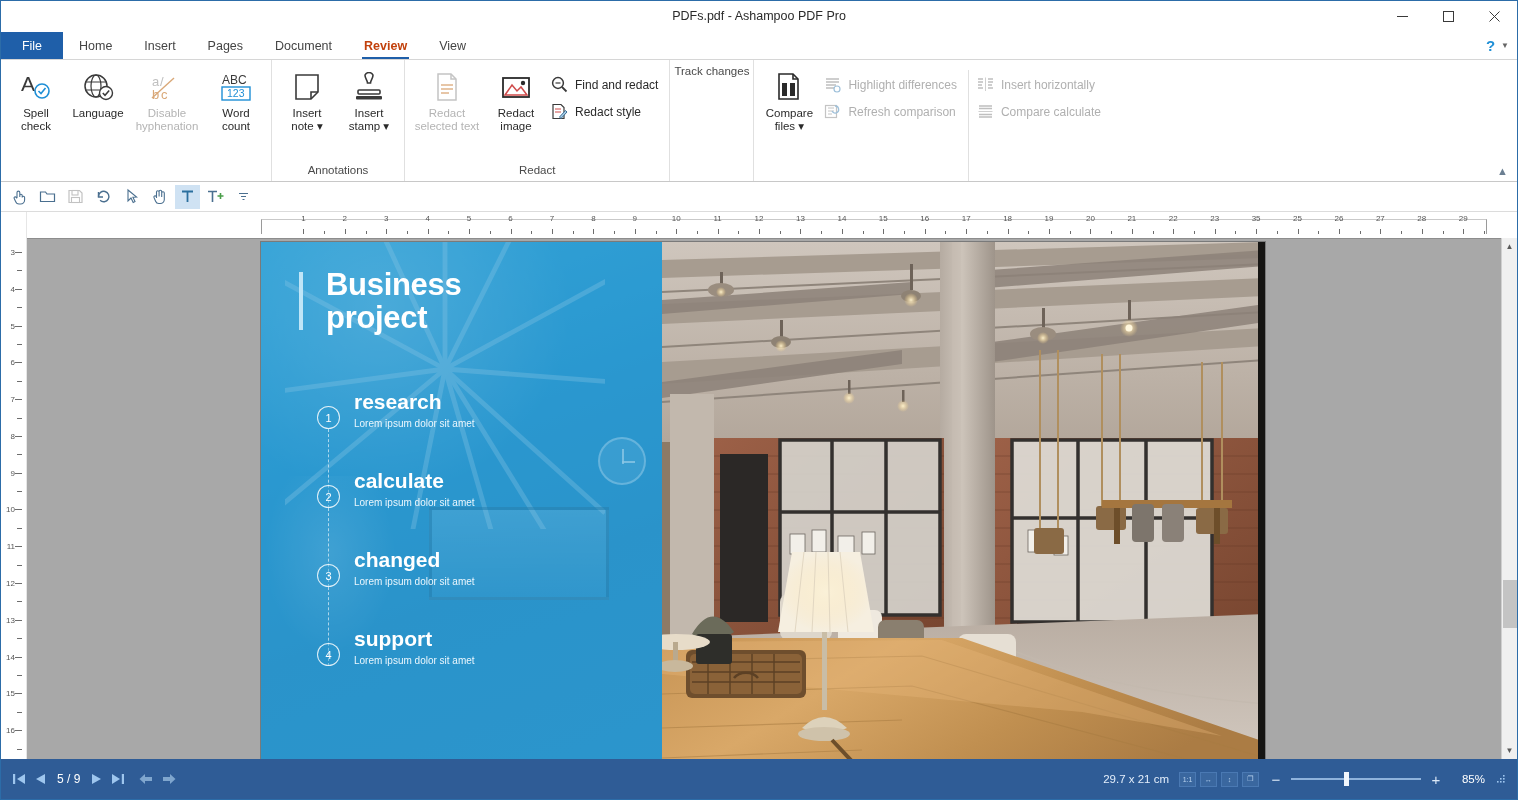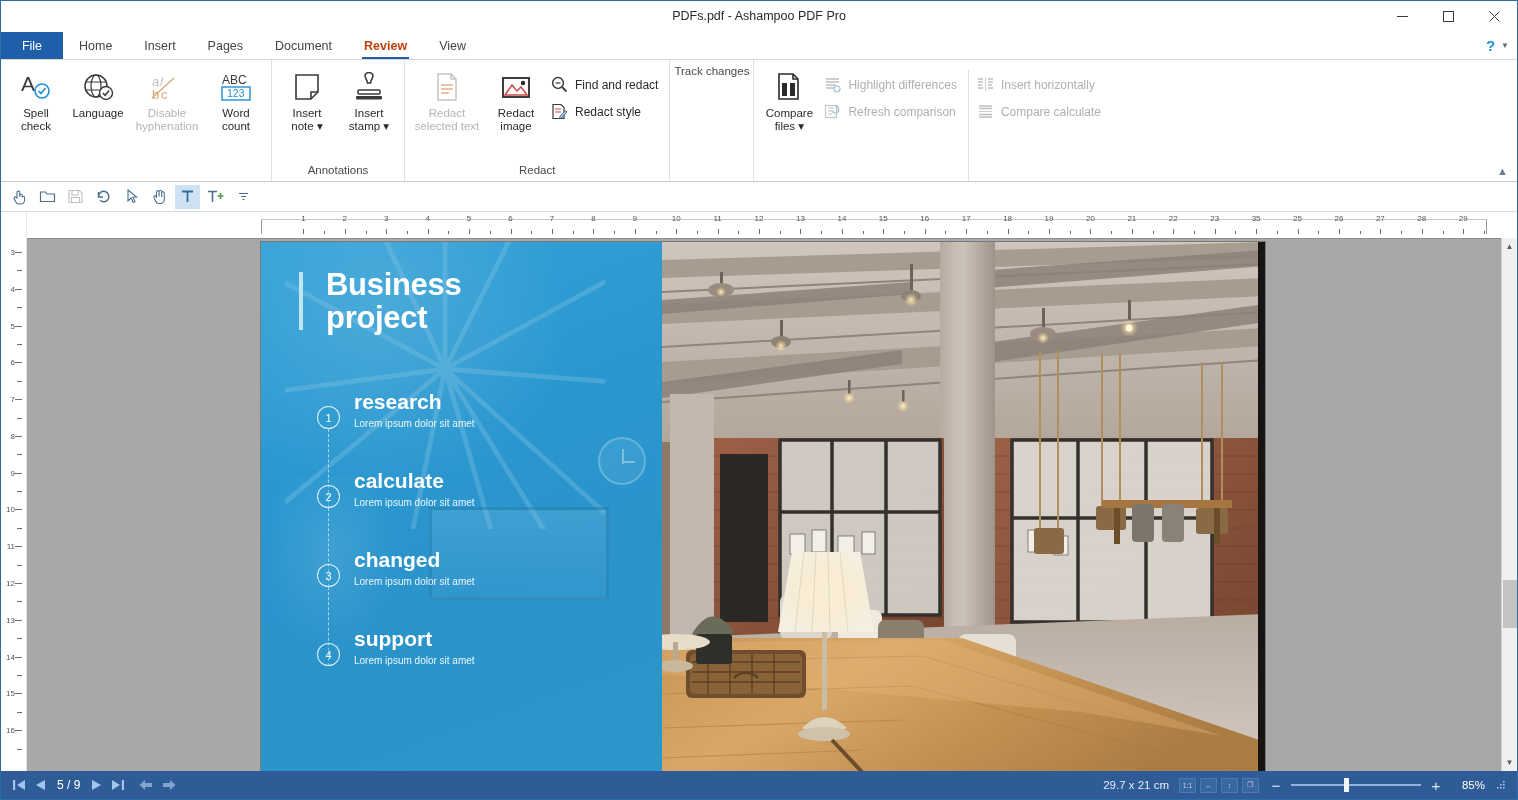--- a/index.html
+++ b/index.html
@@ -234,21 +234,21 @@
   }
   .vs-arrow { height:17px; width:16px; display:flex; align-items:center; justify-content:center; color:#5a5a5a; font-size:8px;}
   .vs-track { flex:1; width:16px; position:relative; }
   .vs-thumb {
     position:absolute; left:1px; width:14px; top:325px; height:48px;
     background:#c4c4c4;
   }
 
   
   .statusbar {
-    height: 28px; min-height:24px;
+    height: 40px; min-height:24px;
     background:#2f5c96; color:#dce9f7;
     display:flex; align-items:center;
     font-size:11.5px; padding: 0 6px;
   }
   .nav-grp { display:flex; align-items:center; gap:9px; padding-left:6px;}
   .nav-btn { color:#9ec6ee; display:flex; align-items:center; }
   .nav-btn.dim { color:#7fa6ce; }
   .page-ind { color:#ffffff; font-size:12px; padding:0 2px; }
   .st-right { margin-left:auto; display:flex; align-items:center; gap:10px; padding-right:4px;}
   .pagesize { color:#e3eefb; }

